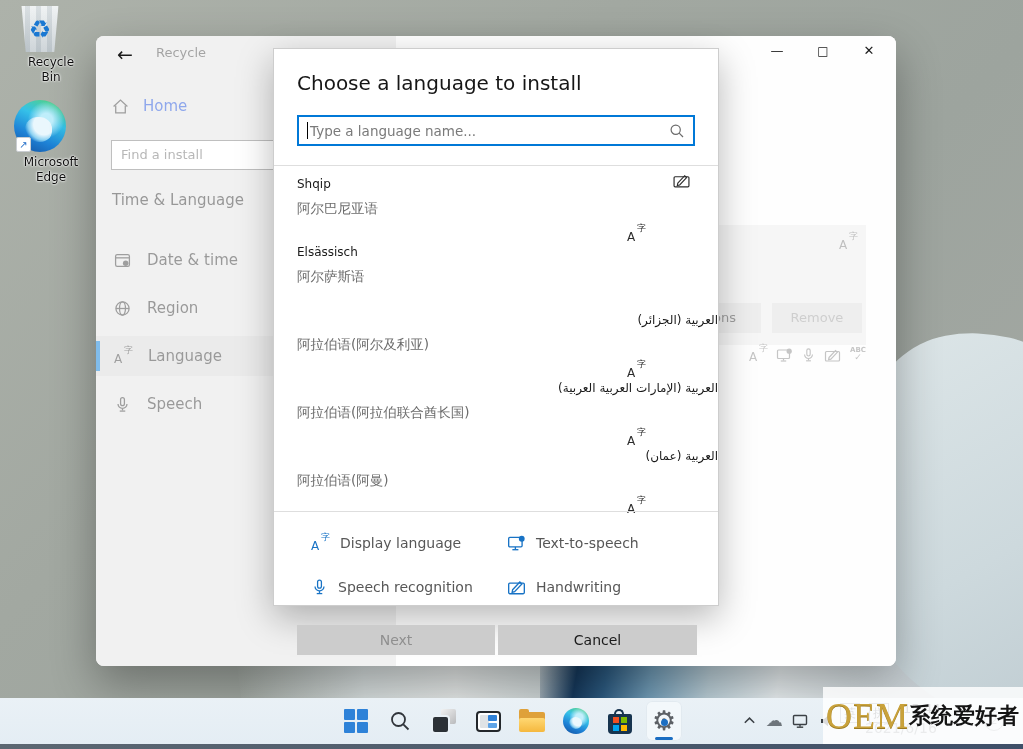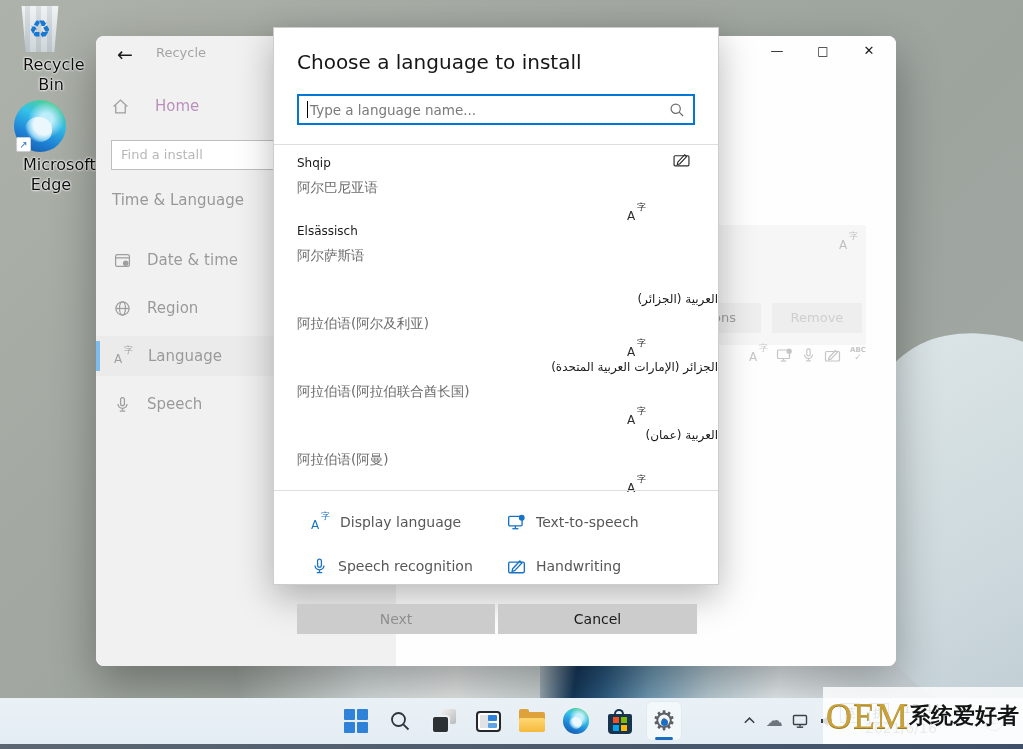--- a/index.html
+++ b/index.html
@@ -14,21 +14,21 @@
       #b9cdd6 36%, #e8eef0 50%, #d5dde0 64%, #c2cacf 80%, #b3bac0 100%); }
   .wp-strands { position:absolute; left:240px; top:615px; width:450px; height:120px; transform:rotate(-7deg);
     background:linear-gradient(95deg, rgba(214,222,224,0) 0%, #dfe6e7 28%, #f0f3f3 48%, #cfd8da 70%, rgba(200,210,214,0) 100%);
     opacity:.85; }
   .wp-petal { position:absolute; left:845px; top:330px; width:300px; height:400px; transform:rotate(-10deg);
     border-radius:45% 55% 42% 58% / 52% 44% 56% 48%;
     background:linear-gradient(160deg,#dde6e8 0%,#cdd9dd 55%,#bcc9cf 100%); }
 
   
   .dicon { position:absolute; width:78px; text-align:center; }
-  .dicon .dlabel { margin-top:3px; font-size:16px; color:#0e0e0e; line-height:1.25;
+  .dicon .dlabel { margin-top:3px; font-size:12px; color:#0e0e0e; line-height:1.25;
     text-shadow:0 0 3px #fff,0 0 2px #fff,0 0 1px #fff;margin-left:22px; }
   .bin-body { position:relative; width:42px; height:46px; margin:0 auto;
     clip-path:polygon(6% 0,94% 0,84% 100%,16% 100%);
     background:repeating-linear-gradient(90deg,#f4f6f7 0 6px,#dde2e5 6px 11px),linear-gradient(#fbfcfc,#d7dcdf);
     background-blend-mode:multiply; border-radius:3px; }
   .bin-body .recycle-glyph { position:absolute; left:0; right:0; top:9px; font-size:25px; color:#1a78d2; }
   .edge-ball { position:relative; width:52px; height:52px; margin:0 auto; border-radius:50%;
     background:radial-gradient(circle at 62% 38%, #bfeefb 0 14%, rgba(255,255,255,0) 40%),
       linear-gradient(205deg,#59d669 0%,#35c1e9 38%,#1e82d6 68%,#134f9e 100%); }
   .edge-ball:after { content:""; position:absolute; left:11px; top:17px; width:27px; height:25px;
@@ -38,21 +38,21 @@
     border:1px solid #c9cdd1; border-radius:2px; font-size:10px; line-height:13px; color:#1a68c6; text-align:center; }
 
   
   .win { position:absolute; left:96px; top:36px; width:800px; height:630px; background:#fafafa;
     border-radius:8px; box-shadow:0 18px 45px rgba(0,0,0,.32); }
   .win-sidebar { position:absolute; left:0; top:0; bottom:0; width:300px; background:#e3e3e3; border-radius:8px 0 0 8px; }
   .win-content { position:absolute; left:300px; top:0; bottom:0; right:0; background:#fcfcfc; border-radius:0 8px 8px 0; }
   .back-btn { position:absolute; left:14px; top:4px; width:30px; height:28px; font-size:19px; color:#1a1a1a;
     text-align:center; line-height:28px; z-index:12; }
   .win-title { position:absolute; left:60px; top:9px; font-size:13px; color:#494949; }
-  .home-row { position:absolute; left:16px; top:61px; display:flex; align-items:center; gap:25px; color:#701a75; }
+  .home-row { position:absolute; left:16px; top:61px; display:flex; align-items:center; gap:13px; color:#1d4ed8; }
   .home-row .nav-label { font-size:15px; }
   .find-box { position:absolute; left:15px; top:104px; width:252px; height:30px; background:#fff;
     border:1px solid #7e7e7e; font-size:13px; color:#6e6e6e; line-height:28px; padding-left:9px; }
   .section-title { position:absolute; left:16px; top:155px; font-size:15px; color:#2f2f2f; }
   .nav-item { position:absolute; left:0; width:300px; height:40px; display:flex; align-items:center; gap:15px;
     padding-left:18px; color:#333; }
   .nav-item .nav-label { font-size:15px; }
   .nav-item.selected { background:#d6d6d6; }
   .nav-item.selected .accent-bar { position:absolute; left:0; top:5px; width:4px; height:30px; background:#0078d7; }
   .nav-ico { width:18px; color:#3d3d3d; display:inline-flex; }
@@ -63,21 +63,21 @@
   .card-btn.options { left:65px; width:100px; color:#3a3a3a; }
   .card-btn.remove { left:176px; width:90px; color:#9d9d9d; }
   .feature-row { position:absolute; left:653px; top:310px; display:flex; gap:8px; align-items:center; color:#8a8a8a; }
 
   .win-controls { position:absolute; right:4px; top:0; display:flex; z-index:12; }
   .wc-btn { width:46px; height:32px; text-align:center; line-height:30px; color:#1a1a1a; }
   .wc-btn.min { font-size:13px; } .wc-btn.max { font-size:12px; } .wc-btn.close { font-size:13px; }
   .dim { position:absolute; inset:0; background:rgba(255,255,255,.5); border-radius:8px; z-index:10; }
 
   
-  .dlg { position:absolute; left:273px; top:27px; width:446px; height:558px; background:#fff;
+  .dlg { position:absolute; left:273px; top:48px; width:446px; height:558px; background:#fff;
     border:1px solid #cdcdcd; box-shadow:0 12px 34px rgba(0,0,0,.28); z-index:40; }
   .dlg-title { position:absolute; left:23px; top:22px; font-size:20px; color:#161616; }
   .dlg-search { position:absolute; left:23px; top:66px; right:23px; height:31px; border:2px solid #0078d7;
     background:#fff; display:flex; align-items:center; padding:11px 8px; }
   .caret { width:1px; height:17px; background:#000; margin-right:2px; }
   .dlg-ph { font-size:13.5px; color:#7a7a7a; flex:1; }
   .dlg-hr { position:absolute; left:0; right:0; height:1px; background:#dedede; }
   .lang-list { position:absolute; left:0; right:0; top:117px; }
   .lang-row { position:relative; height:68px; padding:11px 0 0 23px; }
   .lang-name { font-size:12px; color:#191919; }
@@ -322,21 +322,21 @@
         <div class="lang-name" dir="auto">Elsässisch</div>
         <div class="lang-local">阿尔萨斯语</div>
       </div>
       <div class="lang-row">
         <div class="lang-name" dir="auto">العربية (الجزائر)</div>
         <div class="lang-local">阿拉伯语(阿尔及利亚)</div>
         <span class="azi row-ico-a">
           <span class="azi-a">A</span><span class="azi-zi">字</span></span>
       </div>
       <div class="lang-row">
-        <div class="lang-name" dir="auto">الجزائر (الإمارات العربية المتحدة)</div>
+        <div class="lang-name" dir="auto">العربية (الإمارات العربية العربية)</div>
         <div class="lang-local">阿拉伯语(阿拉伯联合酋长国)</div>
         <span class="azi row-ico-a">
           <span class="azi-a">A</span><span class="azi-zi">字</span></span>
       </div>
       <div class="lang-row">
         <div class="lang-name" dir="auto">العربية (عمان)</div>
         <div class="lang-local">阿拉伯语(阿曼)</div>
         <span class="azi row-ico-a">
           <span class="azi-a">A</span><span class="azi-zi">字</span></span>
       </div>

